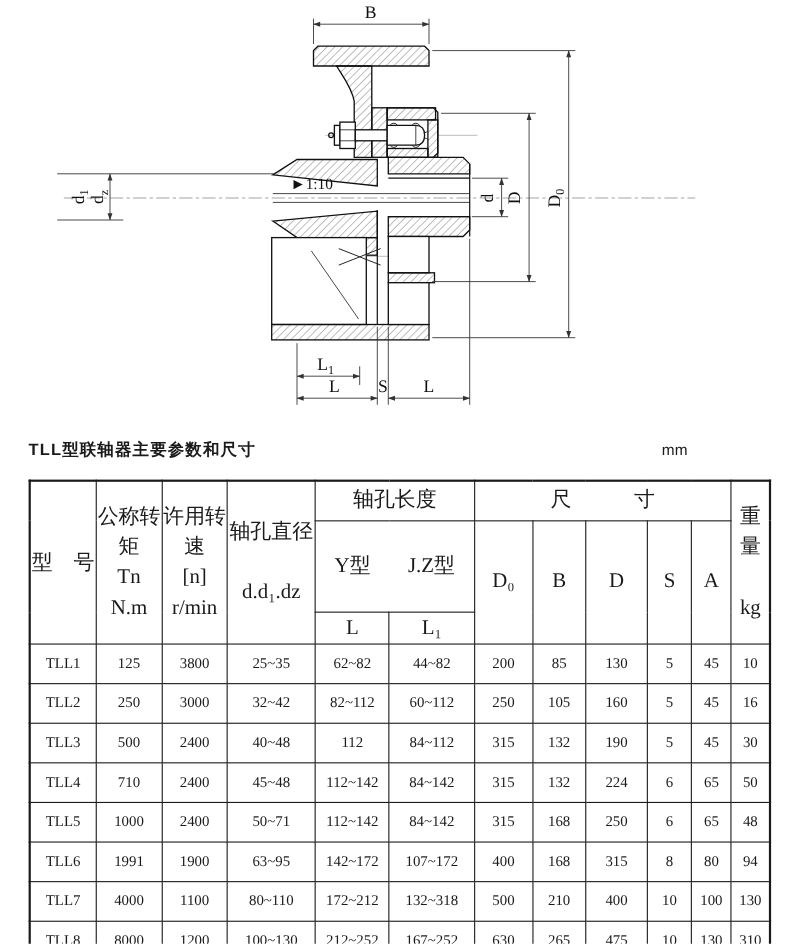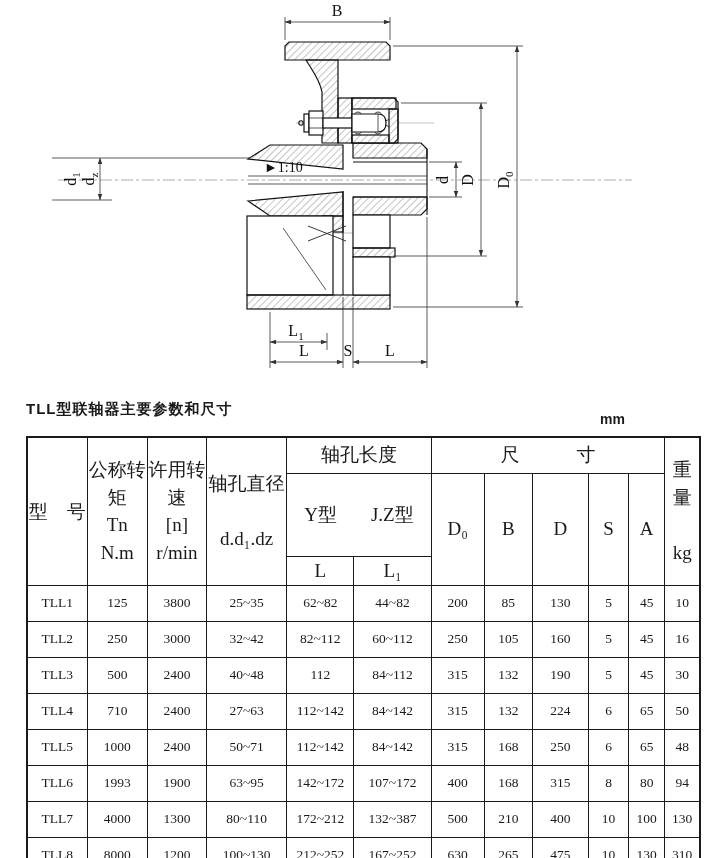--- a/index.html
+++ b/index.html
@@ -16,21 +16,21 @@
   .cl{stroke:#888;stroke-width:0.7;stroke-dasharray:12 3 3 3}
   .cl2{stroke:#999;stroke-width:0.6}
   .ext,.dim{stroke:#333;stroke-width:0.8;fill:none}
   .dlab{font-family:"Liberation Serif",serif;font-size:16px;fill:#111}
   .dlab .sub{font-size:11px}
   .taper{font-family:"Liberation Serif",serif;font-size:14px;fill:#111}
 
   
   .title-row{position:absolute;top:400px;left:26px;width:675px;text-align:left}
   .tbl-title{font-size:15px;font-weight:bold;letter-spacing:1px}
-  .unit{position:absolute;right:76px;top:11px;font-size:14px;font-weight:bold}
+  .unit{position:absolute;right:76px;top:1px;font-size:14px;font-weight:normal}
 
   
   table.params{position:absolute;left:26px;top:436px;width:675px;
       border-collapse:collapse;table-layout:fixed;
       border:2px solid #1a1a1a;font-family:"Liberation Serif",serif}
   table.params th,table.params td{border:1px solid #1a1a1a;text-align:center;
       vertical-align:middle;padding:0;font-weight:normal;color:#1a1a1a}
   table.params thead th{font-size:19px;line-height:1.45;white-space:pre-line}
   table.params thead tr.hr1{height:36px}
   table.params thead tr.hr2{height:30px}
@@ -261,21 +261,21 @@
         <td>132</td>
         <td>190</td>
         <td>5</td>
         <td>45</td>
         <td>30</td>
       </tr>
       <tr>
         <td>TLL4</td>
         <td>710</td>
         <td>2400</td>
-        <td>27~63</td>
+        <td>45~48</td>
         <td>112~142</td>
         <td>84~142</td>
         <td>315</td>
         <td>132</td>
         <td>224</td>
         <td>6</td>
         <td>65</td>
         <td>50</td>
       </tr>
       <tr>
@@ -287,39 +287,39 @@
         <td>84~142</td>
         <td>315</td>
         <td>168</td>
         <td>250</td>
         <td>6</td>
         <td>65</td>
         <td>48</td>
       </tr>
       <tr>
         <td>TLL6</td>
-        <td>1993</td>
+        <td>1991</td>
         <td>1900</td>
         <td>63~95</td>
         <td>142~172</td>
         <td>107~172</td>
         <td>400</td>
         <td>168</td>
         <td>315</td>
         <td>8</td>
         <td>80</td>
         <td>94</td>
       </tr>
       <tr>
         <td>TLL7</td>
         <td>4000</td>
-        <td>1300</td>
+        <td>1100</td>
         <td>80~110</td>
         <td>172~212</td>
-        <td>132~387</td>
+        <td>132~318</td>
         <td>500</td>
         <td>210</td>
         <td>400</td>
         <td>10</td>
         <td>100</td>
         <td>130</td>
       </tr>
       <tr>
         <td>TLL8</td>
         <td>8000</td>

